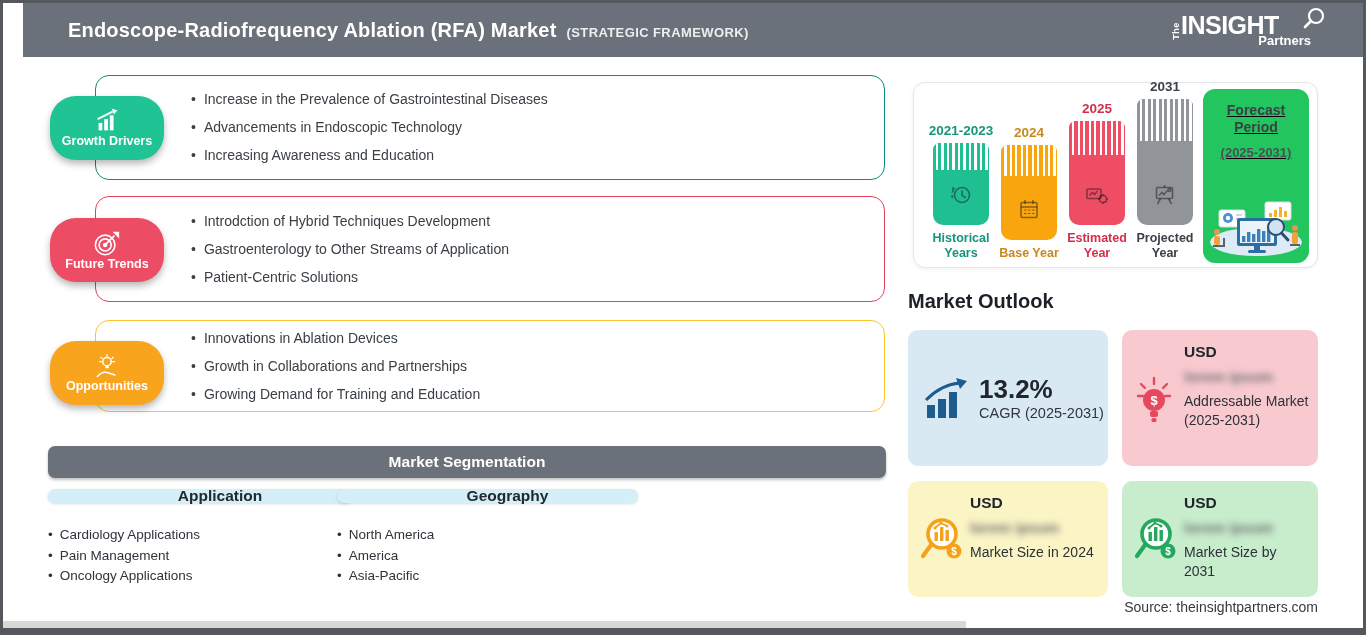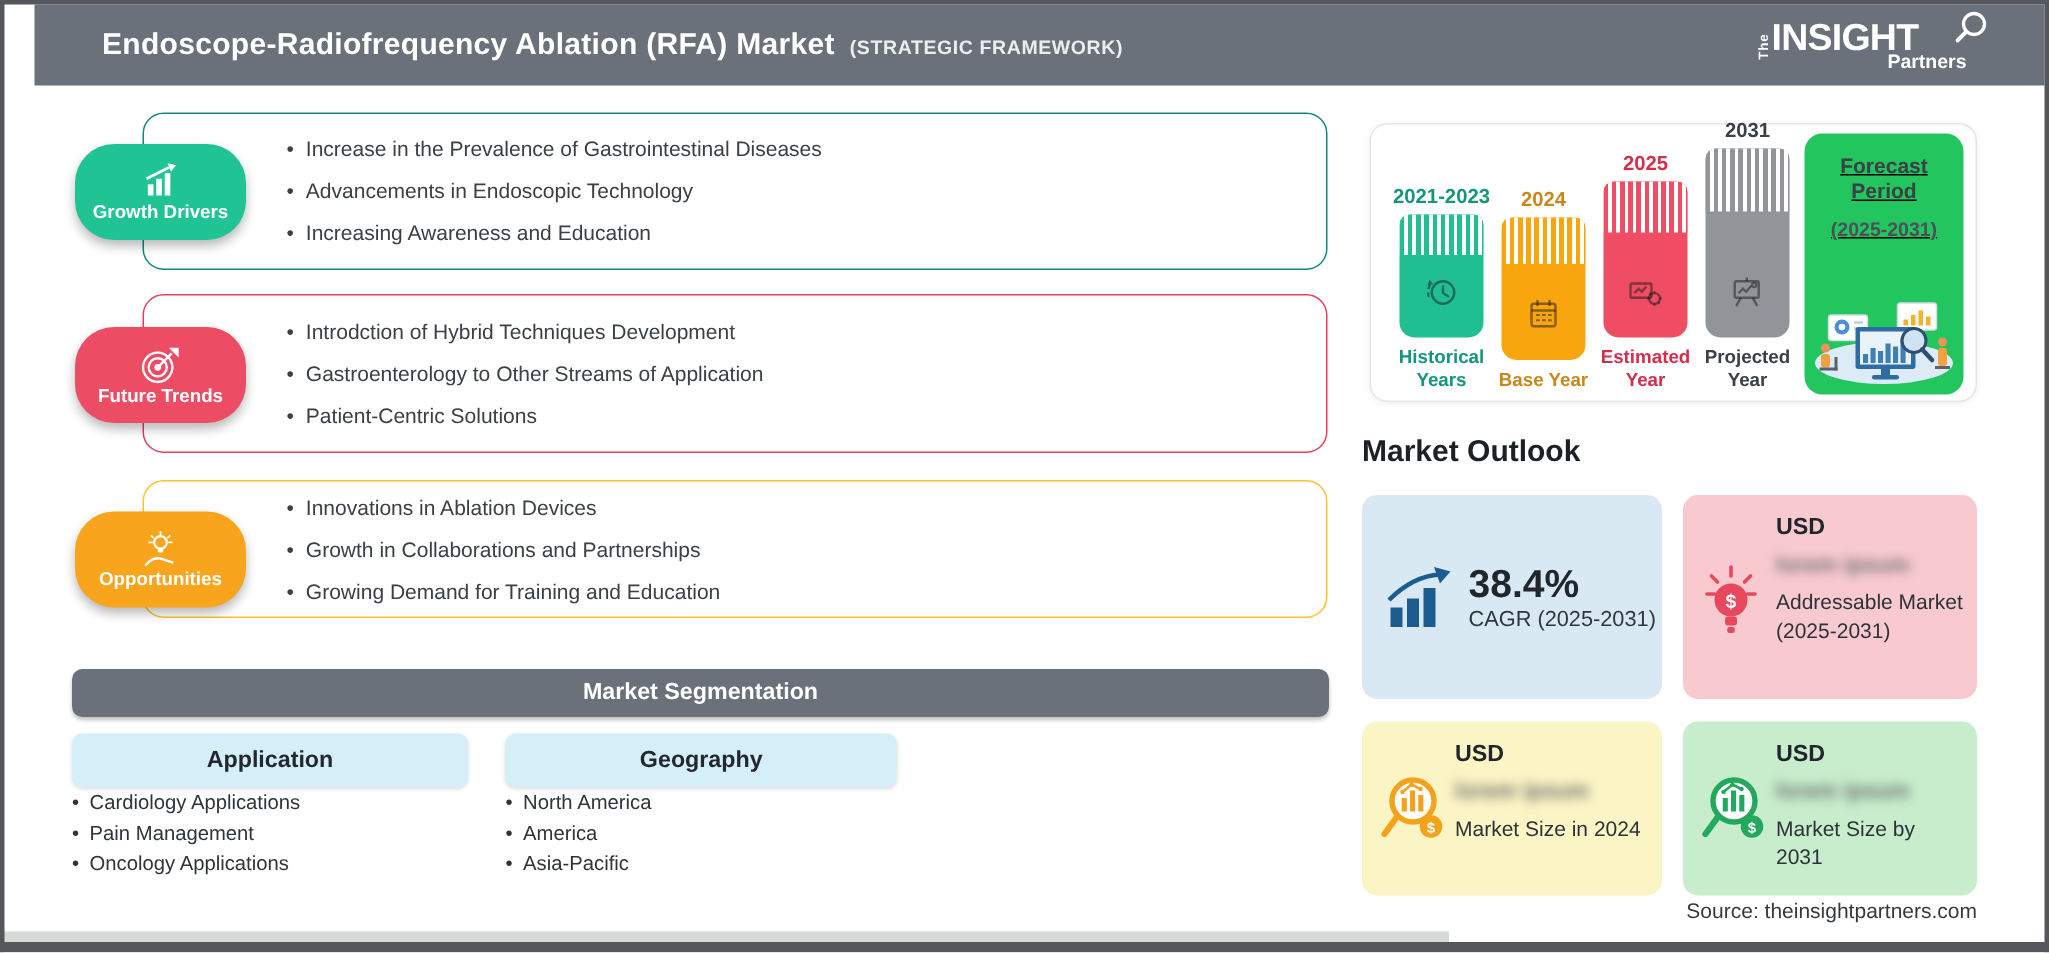--- a/index.html
+++ b/index.html
@@ -28,21 +28,21 @@
   
   .fw-box{position:absolute;left:95px;width:790px;border:1.6px solid;border-radius:14px;box-sizing:border-box;background:#fff;}
   .fw-box ul{margin:0;padding:0 10px 0 95px;list-style:none;display:flex;flex-direction:column;justify-content:center;height:100%;gap:13px;}
   .fw-box li{font-size:14px;color:#3a4046;line-height:15px;}
   .fw-box li::before{content:"•";margin-right:8px;}
   .fw-badge{position:absolute;left:50px;width:114px;height:64px;border-radius:26px;display:flex;flex-direction:column;align-items:center;justify-content:center;gap:0;box-shadow:0 4px 7px rgba(0,0,0,.28);z-index:5;}
   .fw-badge .lbl{color:#fff;font-size:12.5px;font-weight:bold;}
 
   
   .seg-bar{position:absolute;left:48px;top:446px;width:838px;height:32px;border-radius:7px;display:flex;align-items:center;justify-content:center;color:#fff;font-size:15.5px;font-weight:bold;box-shadow:0 2px 3px rgba(0,0,0,.25);}
-  .seg-head{position:absolute;top:489px;height:36px;border-radius:7px;display:flex;align-items:center;justify-content:center;font-size:15.5px;font-weight:bold;color:#23282e;box-shadow:0 1px 3px rgba(0,0,0,.15);}
+  .seg-head{position:absolute;top:489px;height:14px;border-radius:7px;display:flex;align-items:center;justify-content:center;font-size:15.5px;font-weight:bold;color:#23282e;box-shadow:0 1px 3px rgba(0,0,0,.15);padding-left:40px;}
   .seg-head.app{left:48px;width:264px;}
   .seg-head.geo{left:337px;width:261px;}
   .seg-list{position:absolute;top:525px;margin:0;padding:0;list-style:none;}
   .seg-list.app{left:48px;}
   .seg-list.geo{left:337px;}
   .seg-list li{font-size:13.5px;color:#2e343a;line-height:20.5px;}
   .seg-list li::before{content:"•";margin-right:7px;}
 
   
   .tl-panel{position:absolute;left:913px;top:82px;width:405px;height:186px;background:#fff;border:1px solid #e3e7ea;border-radius:12px;box-shadow:0 1px 4px rgba(0,0,0,.06);box-sizing:border-box;}
@@ -299,21 +299,21 @@
 
   <div class="card card-cagr" style="background: rgb(217, 233, 244);">
     <svg width="48" height="44" viewBox="0 0 48 44">
       <rect x="5" y="29" width="8" height="13" fill="#1d5c8f"></rect>
       <rect x="16" y="23" width="8" height="19" fill="#1d5c8f"></rect>
       <rect x="27" y="16" width="8" height="26" fill="#1d5c8f"></rect>
       <path d="M4,24 Q20,8 38,7" stroke="#1d5c8f" stroke-width="3" fill="none"></path>
       <path d="M34,2 l11,3 -7,8 z" fill="#1d5c8f"></path>
     </svg>
     <div>
-      <div class="cagr-value">38.4%</div>
+      <div class="cagr-value">13.2%</div>
       <div class="cagr-caption">CAGR (2025-2031)</div>
     </div>
   </div>
 
   <div class="card card-addressable" style="background: rgb(248, 202, 208);">
     <svg class="icon-left" style="top:44px;" width="44" height="52" viewBox="0 0 44 52">
       <g stroke="#e8485e" stroke-width="2.4" stroke-linecap="round">
         <line x1="22" y1="4" x2="22" y2="10"></line>
           <line x1="9" y1="10" x2="13" y2="14"></line>
         <line x1="35" y1="10" x2="31" y2="14"></line>

